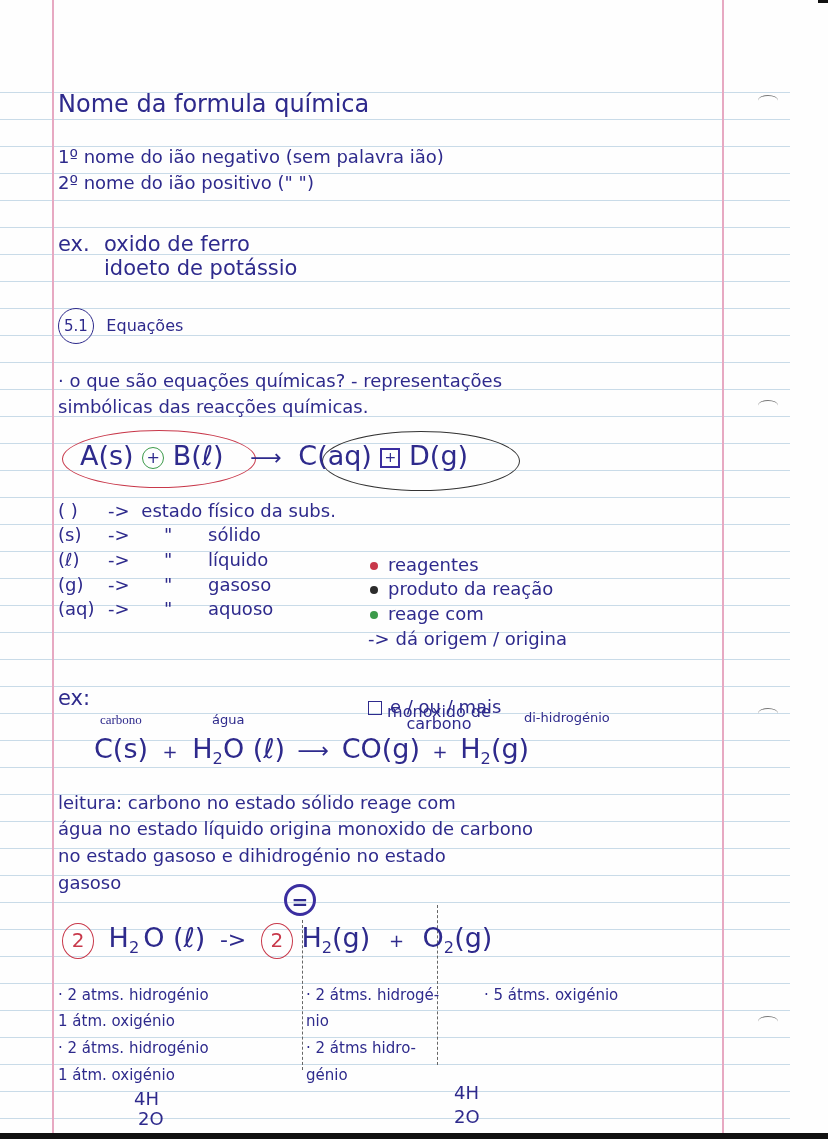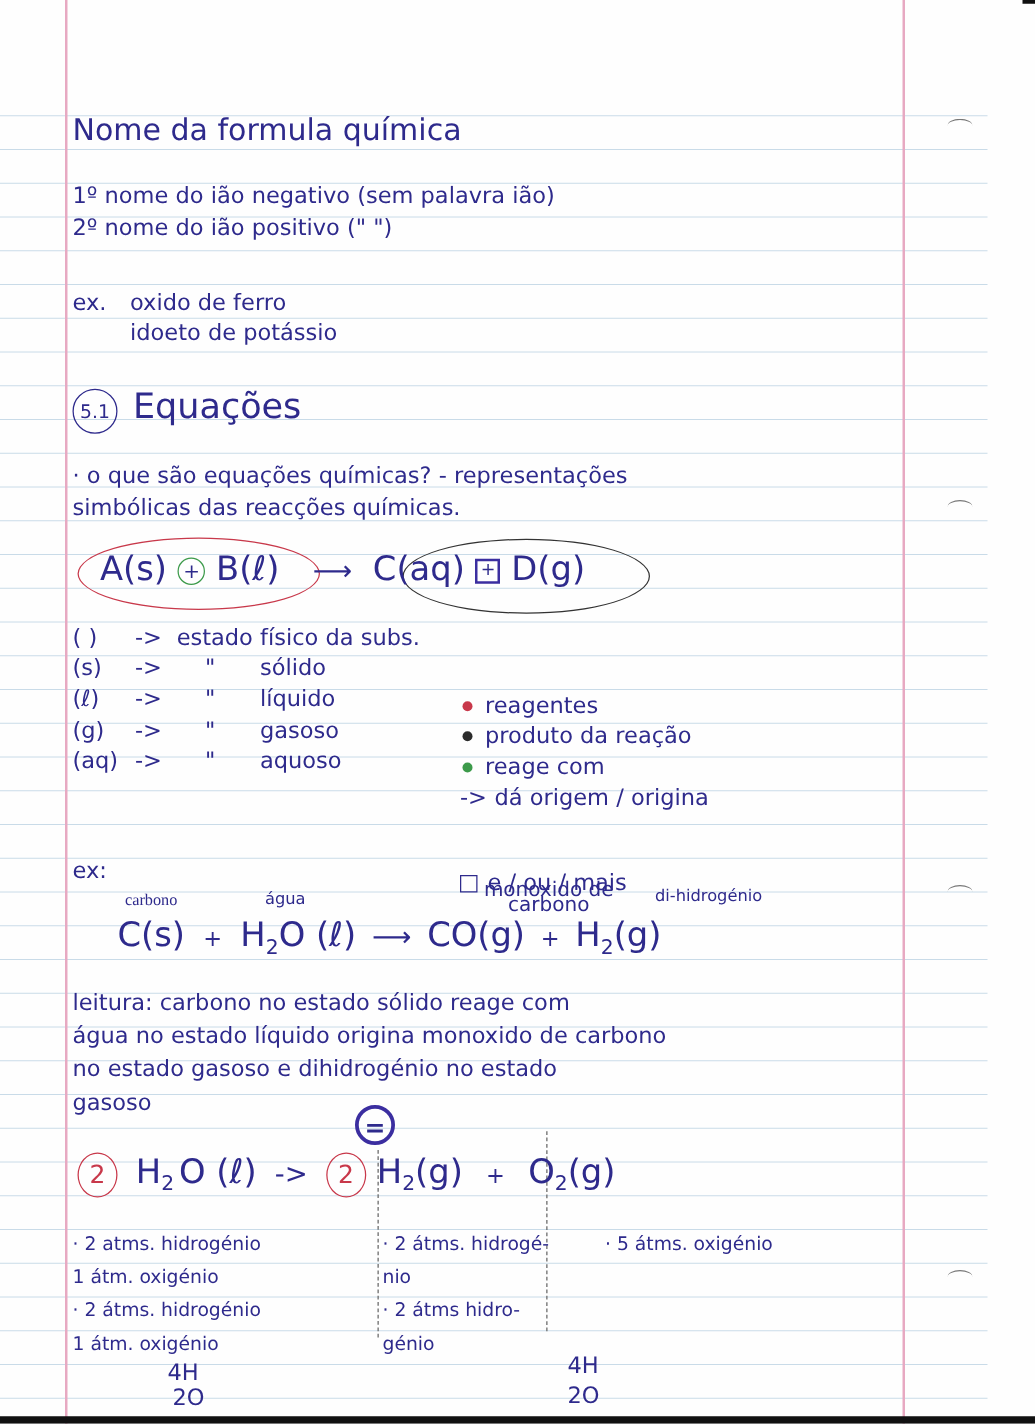--- a/index.html
+++ b/index.html
@@ -24,21 +24,21 @@
   .margin-right { position:absolute; left:722px; top:0; width:1.5px; height:1139px; background:#e7a9c2; }
   .bottom-bar { position:absolute; left:0; top:1133px; width:828px; height:6px; background:#111; }
   .corner-mark { position:absolute; left:818px; top:0; width:10px; height:3px; background:#111; }
   .hole {
     position:absolute; left:758px; width:20px; height:10px;
     border-top:1.5px solid #777; border-radius:50% 50% 0 0;
   }
   .ink { position:absolute; color:#2e2a8c; font-family:"DejaVu Sans", sans-serif; white-space:nowrap; }
   .t20 { font-size:24px; }
   .t18 { font-size:18px; }
-  .t17 { font-size:18px; }
+  .t17 { font-size:21px; }
   .t15 { font-size:15px; }
   .t13 { font-size:13px; }
   .t12 { font-size:16px; }
   .t26 { font-size:27px; }
   .oval {
     position:absolute; border-radius:50%; border:1.8px solid; pointer-events:none;
   }
   .circ {
     display:inline-block; border-radius:50%; border:1.5px solid; text-align:center;
   }
@@ -67,21 +67,21 @@
 
 <div class="ink t18" style="left:58px; top:146px;">1º nome do ião negativo (sem palavra ião)</div>
 <div class="ink t18" style="left:58px; top:172px;">2º nome do ião positivo ("           ")</div>
 
 <div class="ink t17" style="left:58px; top:232px;">ex.</div>
 <div class="ink t17" style="left:104px; top:232px;">oxido de ferro</div>
 <div class="ink t17" style="left:104px; top:256px;">idoeto de potássio</div>
 
 <div class="ink" style="left:58px; top:308px; font-size:20px;">
   <span class="circ" style="border-color:#2e2a8c; width:34px; height:34px; line-height:34px; font-size:15px;">5.1</span>
-  <span style="margin-left:6px; font-size:28px;">Equações</span>
+  <span style="margin-left:6px; font-size:16px;">Equações</span>
 </div>
 
 <div class="ink t18" style="left:58px; top:370px;">· o que são equações químicas? - representações</div>
 <div class="ink t18" style="left:58px; top:396px;">simbólicas das reacções químicas.</div>
 
 <div class="oval" style="left:62px; top:430px; width:192px; height:56px; border-color:#c8384a;"></div>
 <div class="oval" style="left:322px; top:431px; width:196px; height:58px; border-color:#333;"></div>
 <div class="ink t26" style="left:80px; top:440px;">
   <span>A(s)</span>
   <span class="circ" style="border-color:#3c9a4a; width:20px; height:20px; line-height:19px; font-size:16px; vertical-align:middle;">+</span>

